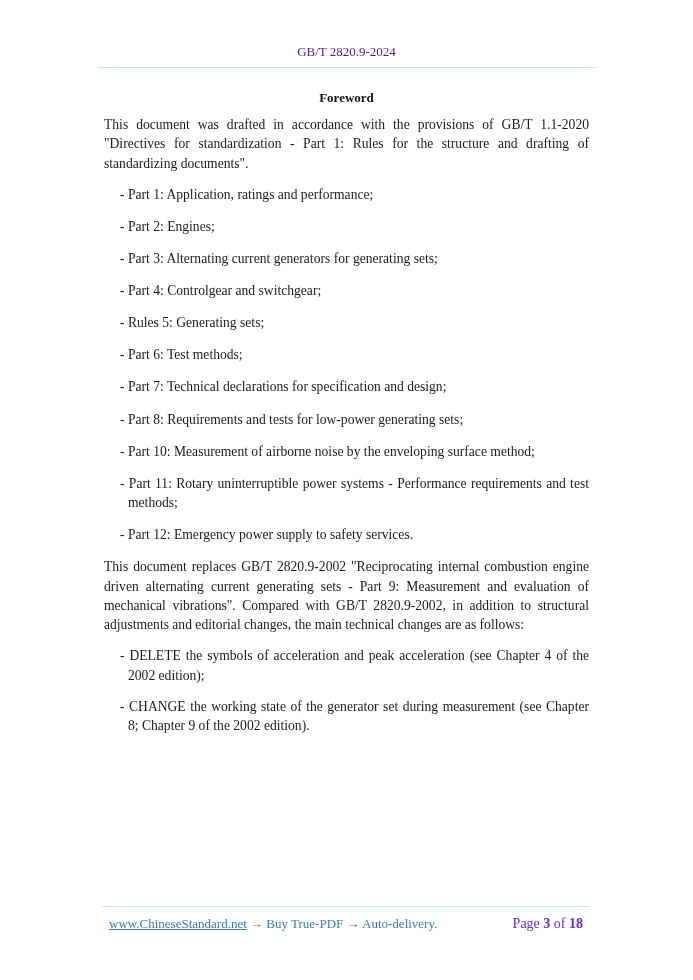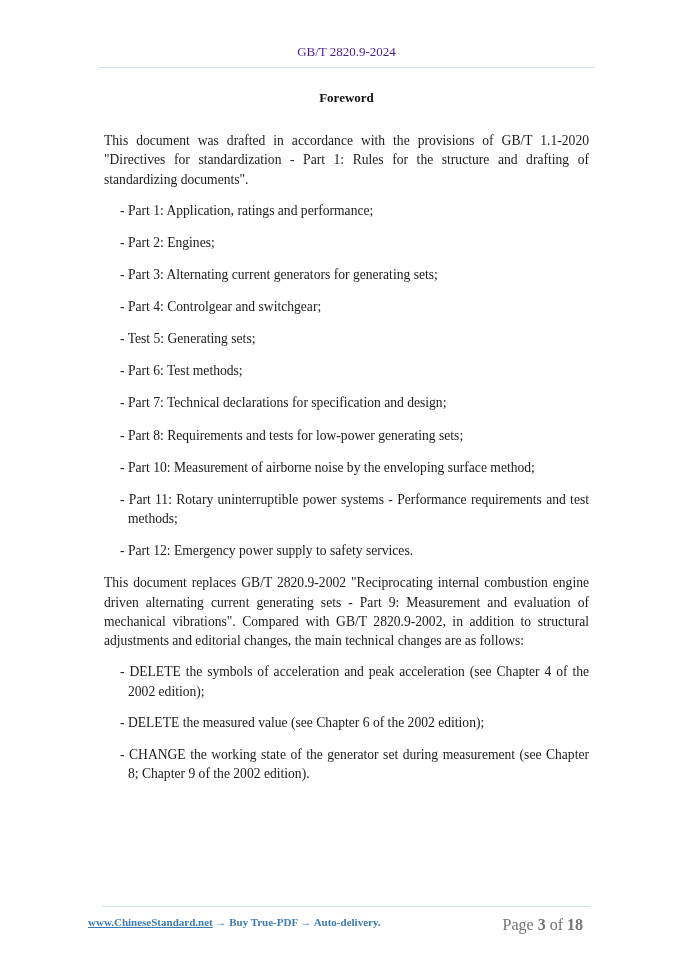--- a/index.html
+++ b/index.html
@@ -3,58 +3,57 @@
   <meta charset="utf-8">
   <style>
     html, body { margin: 0; padding: 0; background: #ffffff; }
     body { width: 693px; height: 980px; position: relative; overflow: hidden;
       font-family: "Liberation Serif", "DejaVu Serif", serif; color: #1a1a1a; }
     .header { position: absolute; left: 0; top: 44px; width: 693px; text-align: center;
       font-size: 13px; color: #4c1d95; }
     .header-rule { position: absolute; left: 98px; top: 67px; width: 497px; height: 1px; background: #cfe0ee; }
     .title { position: absolute; left: 0; top: 90px; width: 693px; text-align: center;
       font-size: 13px; font-weight: bold; color: #111; }
-    .content { position: absolute; left: 104px; top: 131px; width: 485px; font-size: 13.6px; line-height: 19.3px; }
+    .content { position: absolute; left: 104px; top: 115px; width: 485px; font-size: 13.6px; line-height: 19.3px; }
     .para { text-align: justify; margin: 0 0 12px 0; }
     .list { margin: 12px 0 12px 0; padding: 0; list-style: none; }
     .list li { padding-left: 24px; text-indent: -8px; margin: 0 0 12.8px 0; text-align: justify; }
     .list.changes li { margin-bottom: 12.2px; }
     .footer-rule { position: absolute; left: 102px; top: 906px; width: 488px; height: 1px; background: #cfe0ee; }
-    .footer-left { position: absolute; left: 88px; top: 916px; font-size: 11px; color: #3b7bb0; font-weight: bold; }
+    .footer-left { position: absolute; left: 109px; top: 916px; font-size: 13px; color: #3b7bb0; }
     .footer-left a { color: #3b7bb0; text-decoration: underline; }
-    .footer-right { position: absolute; right: 110px; top: 916px; font-size: 16px; color: #737373; }
+    .footer-right { position: absolute; right: 110px; top: 916px; font-size: 14px; color: #6d28d9; }
     .footer-right b { font-weight: bold; }
   </style>
 </head>
 <body>
 
 <div class="header">GB/T 2820.9-2024</div>
 <div class="header-rule"></div>
 
 <div class="title">Foreword</div>
 
 <div class="content">
   <p class="para">This document was drafted in accordance with the provisions of GB/T 1.1-2020 "Directives for standardization - Part 1: Rules for the structure and drafting of standardizing documents".</p>
   <ul class="list">
     <li>- Part 1: Application, ratings and performance;</li>
     <li>- Part 2: Engines;</li>
     <li>- Part 3: Alternating current generators for generating sets;</li>
     <li>- Part 4: Controlgear and switchgear;</li>
-    <li>- Test 5: Generating sets;</li>
+    <li>- Rules 5: Generating sets;</li>
     <li>- Part 6: Test methods;</li>
     <li>- Part 7: Technical declarations for specification and design;</li>
     <li>- Part 8: Requirements and tests for low-power generating sets;</li>
     <li>- Part 10: Measurement of airborne noise by the enveloping surface method;</li>
     <li>- Part 11: Rotary uninterruptible power systems - Performance requirements and test methods;</li>
     <li>- Part 12: Emergency power supply to safety services.</li>
   </ul>
   <p class="para">This document replaces GB/T 2820.9-2002 "Reciprocating internal combustion engine driven alternating current generating sets - Part 9: Measurement and evaluation of mechanical vibrations". Compared with GB/T 2820.9-2002, in addition to structural adjustments and editorial changes, the main technical changes are as follows:</p>
   <ul class="list changes">
     <li>- DELETE the symbols of acceleration and peak acceleration (see Chapter 4 of the 2002 edition);</li>
-    <li>- DELETE the measured value (see Chapter 6 of the 2002 edition);</li>
     <li>- CHANGE the working state of the generator set during measurement (see Chapter 8; Chapter 9 of the 2002 edition).</li>
   </ul>
 </div>
 
 <div class="footer-rule"></div>
 <div class="footer-left">
   <a>www.ChineseStandard.net</a><span> → Buy True-PDF → Auto-delivery.</span>
 </div>
 <div class="footer-right">
   <span>Page</span>

